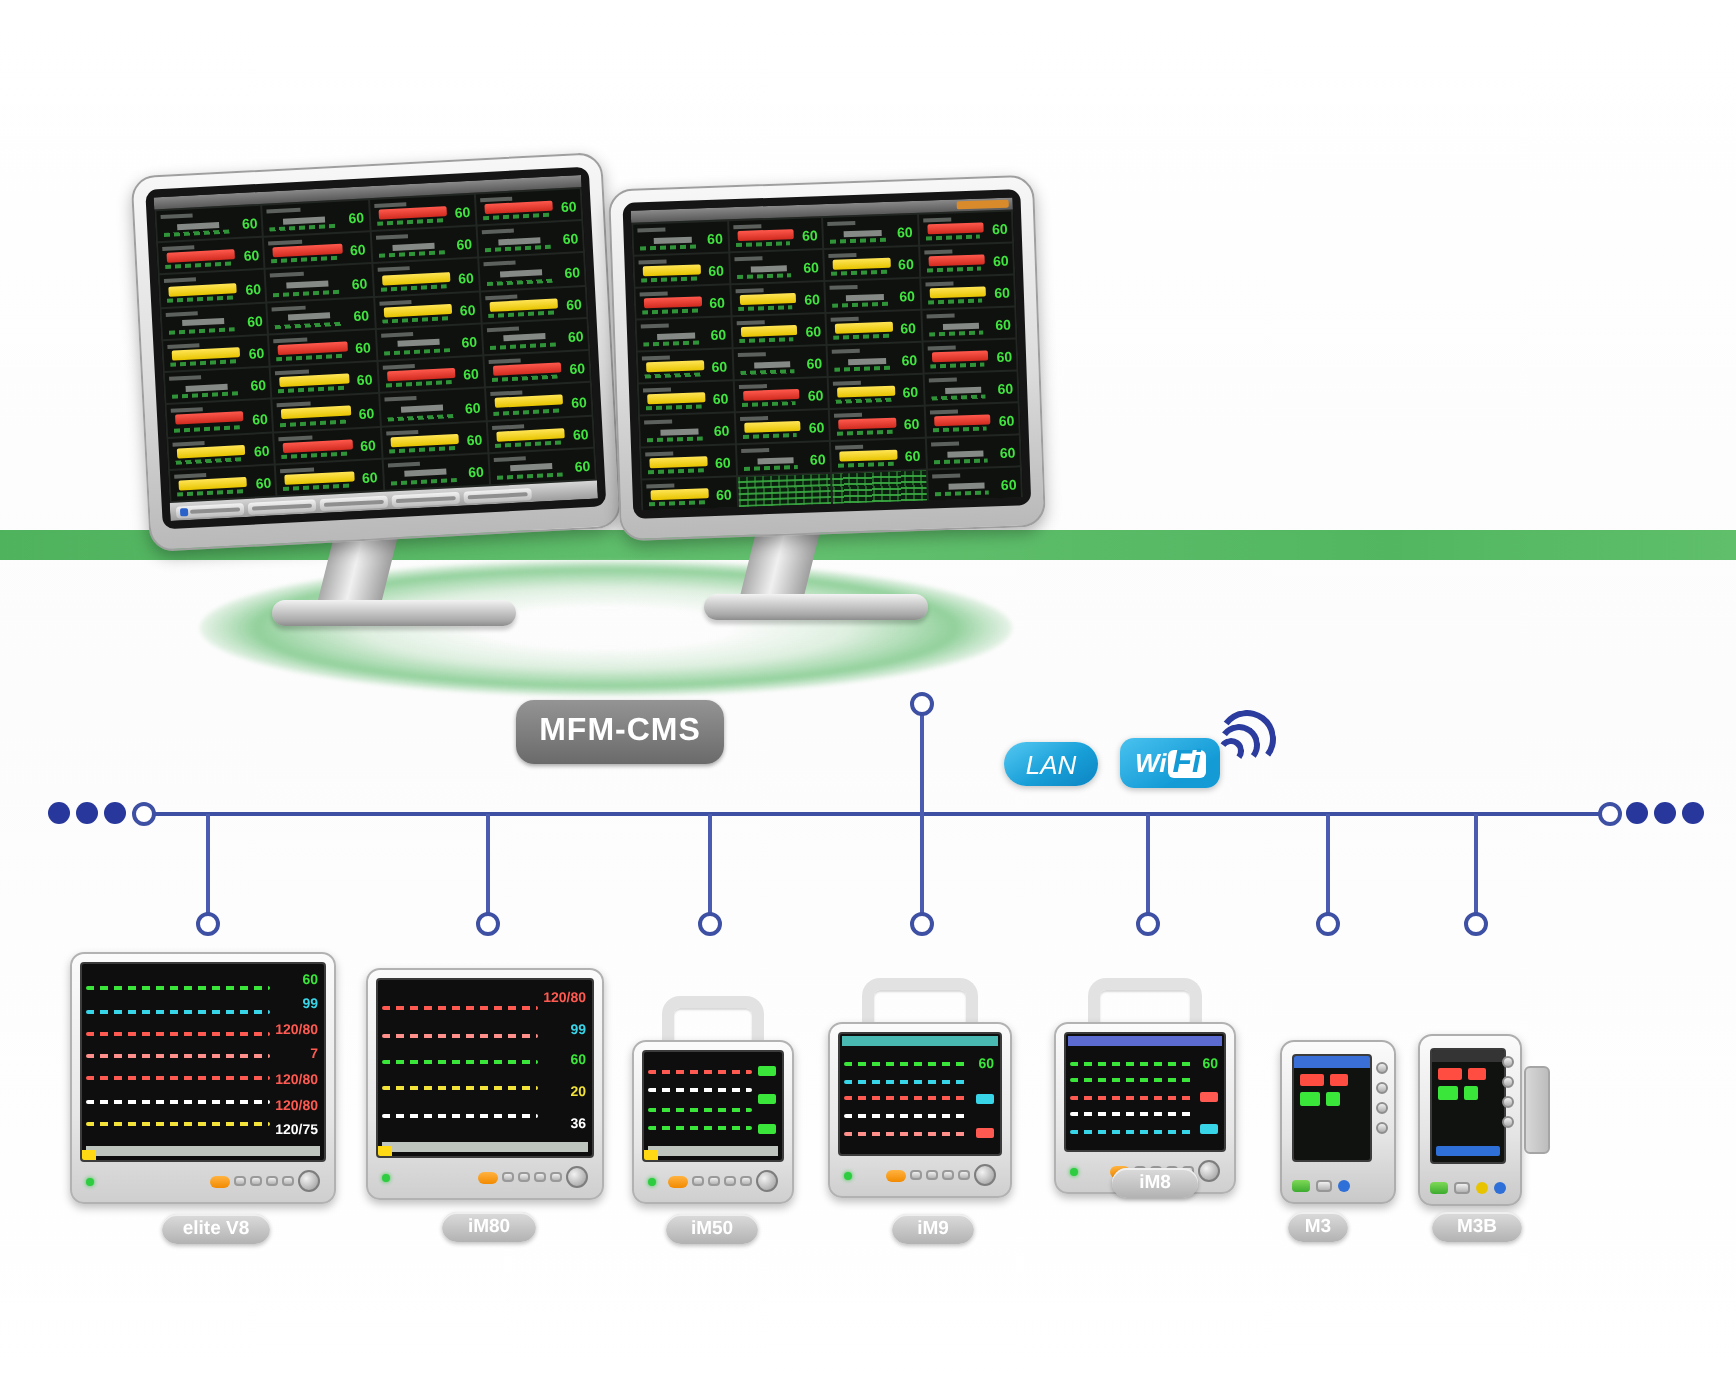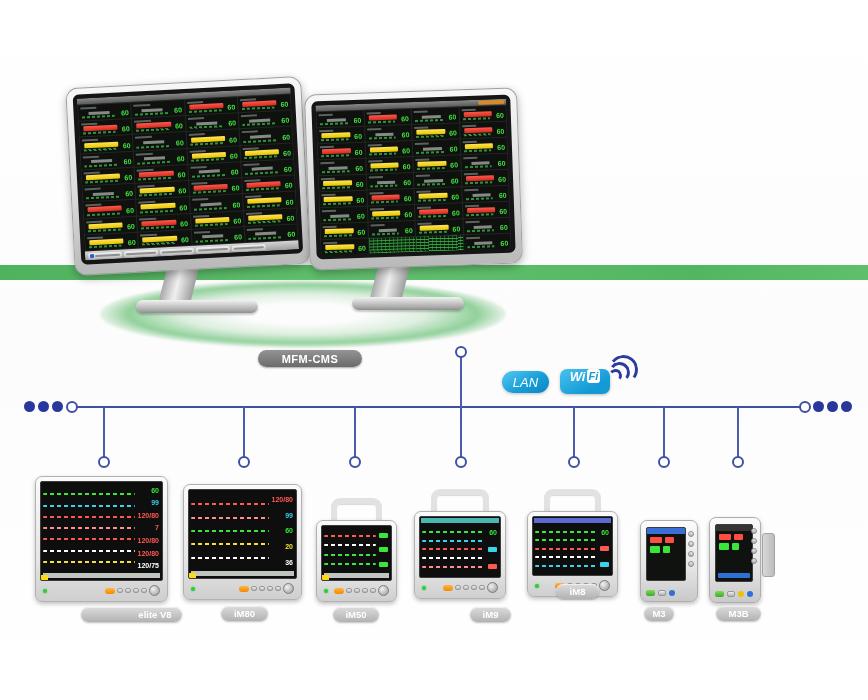--- a/index.html
+++ b/index.html
@@ -44,42 +44,42 @@
       background-image:repeating-linear-gradient(0deg,rgba(58,170,66,.9) 0 1px,rgba(0,0,0,0) 1px 3px),
                        repeating-linear-gradient(90deg,rgba(58,170,66,.5) 0 1px,rgba(0,0,0,0) 1px 4px);}
   .taskbar{flex:0 0 9px;background:linear-gradient(180deg,#d6d6d6,#9c9c9c);display:flex;gap:2px;
            align-items:center;padding:0 3px;}
   .tb-btn{flex:0 0 30px;height:6px;border-radius:2px;background:linear-gradient(180deg,#f2f2f2,#bdbdbd);
           display:flex;align-items:center;gap:1px;padding:0 2px;}
   .tb-btn .ic{width:4px;height:4px;border-radius:1px;background:#2a62c9;}
   .tb-btn .tx{height:2px;flex:1;background:#8f8f8f;border-radius:1px;}
 
   
-  .cms-badge{position:absolute;left:258px;top:350px;width:104px;height:17px;border-radius:9px;
-             background:linear-gradient(180deg,#949494,#6a6a6a);color:#fff;font-weight:bold;font-size:11px;
+  .cms-badge{position:absolute;left:258px;top:350px;width:104px;height:32px;border-radius:9px;
+             background:linear-gradient(180deg,#949494,#6a6a6a);color:#fff;font-weight:bold;font-size:16px;
              display:flex;align-items:center;justify-content:center;letter-spacing:.5px;
              box-shadow:0 1px 2px rgba(0,0,0,.35);}
 
   
   .trunk{position:absolute;left:72px;top:406px;width:733px;height:2px;background:#3e50a3;}
   .net-dot{position:absolute;width:11px;height:11px;border-radius:50%;background:#27379b;top:401px;}
   .net-ring{position:absolute;width:8px;height:8px;border:2px solid #3e50a3;background:#fff;border-radius:50%;}
   .drop{position:absolute;width:2px;background:#4a5bb0;top:407px;height:50px;}
   .drop.center{top:352px;height:105px;}
 
   
   .lan-badge{position:absolute;left:502px;top:371px;width:47px;height:22px;border-radius:11px;
              background:linear-gradient(150deg,#55c8f2 0%,#189fd8 55%,#0d85c2 100%);
              color:#fff;font-weight:normal;font-style:italic;font-size:13px;
              display:flex;align-items:center;justify-content:center;box-shadow:0 1px 3px rgba(0,0,0,.25);}
   .wifi-badge{position:absolute;left:560px;top:369px;width:50px;height:25px;border-radius:7px;
               background:linear-gradient(150deg,#49c2ef,#149bd6 70%);
-              display:flex;align-items:flex-start;justify-content:center;gap:1px;color:#fff;font-weight:bold;
+              display:flex;align-items:center;justify-content:center;gap:1px;color:#fff;font-weight:bold;
               font-style:italic;font-size:13px;box-shadow:0 1px 3px rgba(0,0,0,.25);}
-  .wifi-fi{background:#fff;color:#149bd6;border-radius:3px;padding:0 2px;font-size:11px;line-height:14px;}
+  .wifi-fi{background:#fff;color:#149bd6;border-radius:3px;padding:0 2px;font-size:16px;line-height:14px;}
   .wifi-arc{position:absolute;border:3px solid #2b3c9e;border-left-color:transparent;border-bottom-color:transparent;
             border-radius:50%;transform:rotate(-8deg);}
 
   
   .device{position:absolute;}
   .device::after{content:'';position:absolute;left:2%;right:2%;bottom:-5px;height:8px;border-radius:50%;
                  background:radial-gradient(ellipse,rgba(110,120,110,.30),rgba(0,0,0,0) 70%);z-index:-1;}
   .dbody{background:linear-gradient(180deg,#fbfbfb,#e6e6e6 65%,#cfcfcf);border:1px solid #b2b2b2;border-radius:7px;
          box-shadow:0 2px 4px rgba(0,0,0,.25);display:flex;flex-direction:column;padding:4px;box-sizing:border-box;
          width:100%;height:100%;}
@@ -128,24 +128,24 @@
   .vplug{width:6px;height:6px;border-radius:50%;}
   .vmodule{position:absolute;background:linear-gradient(90deg,#d7d7d7,#bdbdbd);border:1px solid #a5a5a5;
            border-radius:3px;box-sizing:border-box;}
   #dev-m3{left:640px;top:520px;width:58px;height:82px;}
   #dev-m3b{left:709px;top:517px;width:66px;height:86px;}
 
   
   .dev-pill{position:absolute;height:15px;border-radius:8px;background:linear-gradient(180deg,#dcdcdc,#b2b2b2);
             color:#fff;font-weight:bold;font-size:9.5px;display:flex;align-items:center;justify-content:center;
             box-shadow:0 1px 2px rgba(0,0,0,.25), inset 0 1px 0 #efefef;}
-  #pill-elite{left:81px;top:607px;width:54px;padding-left:47px;}
+  #pill-elite{left:81px;top:607px;width:54px;}
   #pill-im80{left:221px;top:606px;width:47px;}
   #pill-im50{left:333px;top:607px;width:46px;}
-  #pill-im9{left:446px;top:607px;width:41px;margin-left:24px;}
+  #pill-im9{left:446px;top:607px;width:41px;}
   #pill-im8{left:556px;top:584px;width:43px;}
   #pill-m3{left:644px;top:606px;width:30px;}
   #pill-m3b{left:716px;top:606px;width:45px;}
 </style>
 </head>
 <body>
 
 <div class="stage">
 
   <div class="green-band"></div>

